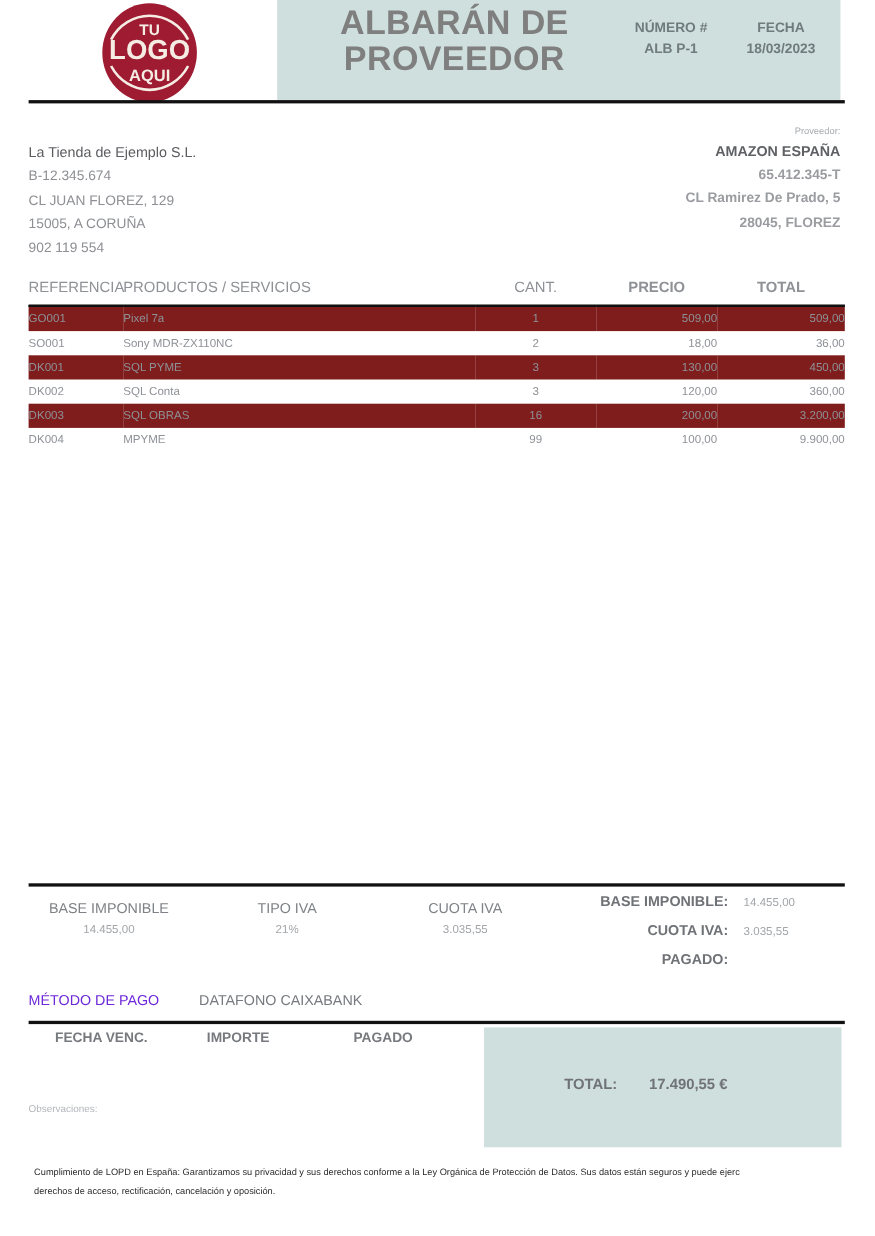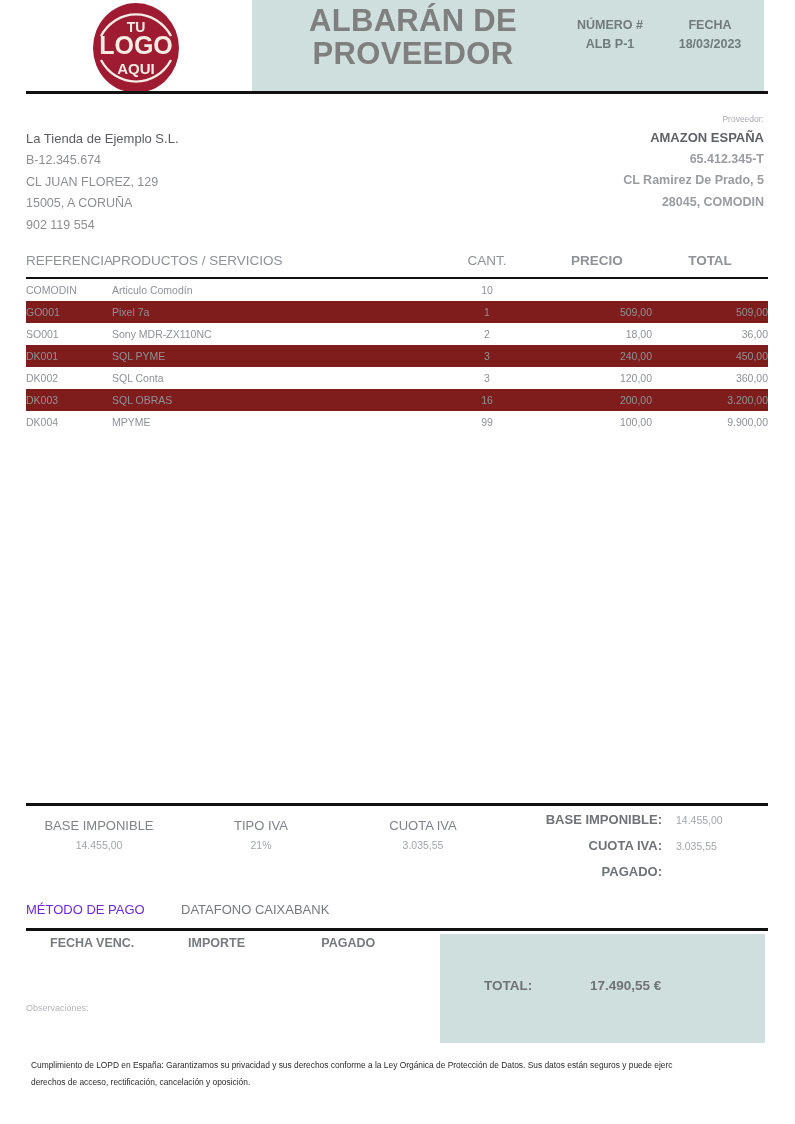--- a/index.html
+++ b/index.html
@@ -170,21 +170,21 @@
     color: #a2a5a9;
   }
 
   .grand {
     position: absolute;
     left: 500px; top: 812px;
     width: 268px;
   }
   .grand-row {
     display: flex;
-    align-items: center;
+    align-items: flex-end;
     margin-bottom: 11px;
   }
   .grand-row .g-label {
     width: 162px;
     text-align: right;
     font-size: 13px;
     color: #6f7276;
     font-weight: bold;
     padding-right: 14px;
   }
@@ -249,21 +249,21 @@
   }
   .total-box .tb-inner {
     position: absolute;
     left: 0; top: 44px;
     width: 100%;
     display: flex;
     align-items: baseline;
   }
   .total-box .tb-label {
     width: 150px;
-    text-align: left;
+    text-align: center;
     padding-left: 44px;
     font-size: 13.5px;
     color: #6f7276;
     font-weight: bold;
     box-sizing: border-box;
   }
   .total-box .tb-value {
     font-size: 13.5px;
     color: #6f7276;
     font-weight: bold;
@@ -319,21 +319,21 @@
   <div>CL JUAN FLOREZ, 129</div>
   <div>15005, A CORUÑA</div>
   <div>902 119 554</div>
 </div>
 
 <div class="supplier">
   <div class="supplier-caption">Proveedor:</div>
   <div class="supplier-name">AMAZON ESPAÑA</div>
   <div>65.412.345-T</div>
   <div>CL Ramirez De Prado, 5</div>
-  <div>28045, COMODIN</div>
+  <div>28045, FLOREZ</div>
 </div>
 
 <div class="items">
   <table>
     <colgroup>
       <col class="col-ref">
         <col class="col-desc">
         <col class="col-cant">
         <col class="col-prec">
         <col class="col-total">
@@ -341,46 +341,39 @@
     <thead>
       <tr>
         <th>REFERENCIA</th>
         <th>PRODUCTOS / SERVICIOS</th>
         <th class="num">CANT.</th>
         <th class="money">PRECIO</th>
         <th class="money">TOTAL</th>
       </tr>
     </thead>
     <tbody>
-      <tr>
-        <td>COMODIN</td>
-        <td>Articulo Comodín</td>
-        <td class="num">10</td>
-        <td class="money"></td>
-        <td class="money"></td>
-      </tr>
       <tr class="alt">
         <td>GO001</td>
         <td>Pixel 7a</td>
         <td class="num">1</td>
         <td class="money">509,00</td>
         <td class="money">509,00</td>
       </tr>
       <tr>
         <td>SO001</td>
         <td>Sony MDR-ZX110NC</td>
         <td class="num">2</td>
         <td class="money">18,00</td>
         <td class="money">36,00</td>
       </tr>
       <tr class="alt">
         <td>DK001</td>
         <td>SQL PYME</td>
         <td class="num">3</td>
-        <td class="money">240,00</td>
+        <td class="money">130,00</td>
         <td class="money">450,00</td>
       </tr>
       <tr>
         <td>DK002</td>
         <td>SQL Conta</td>
         <td class="num">3</td>
         <td class="money">120,00</td>
         <td class="money">360,00</td>
       </tr>
       <tr class="alt">

